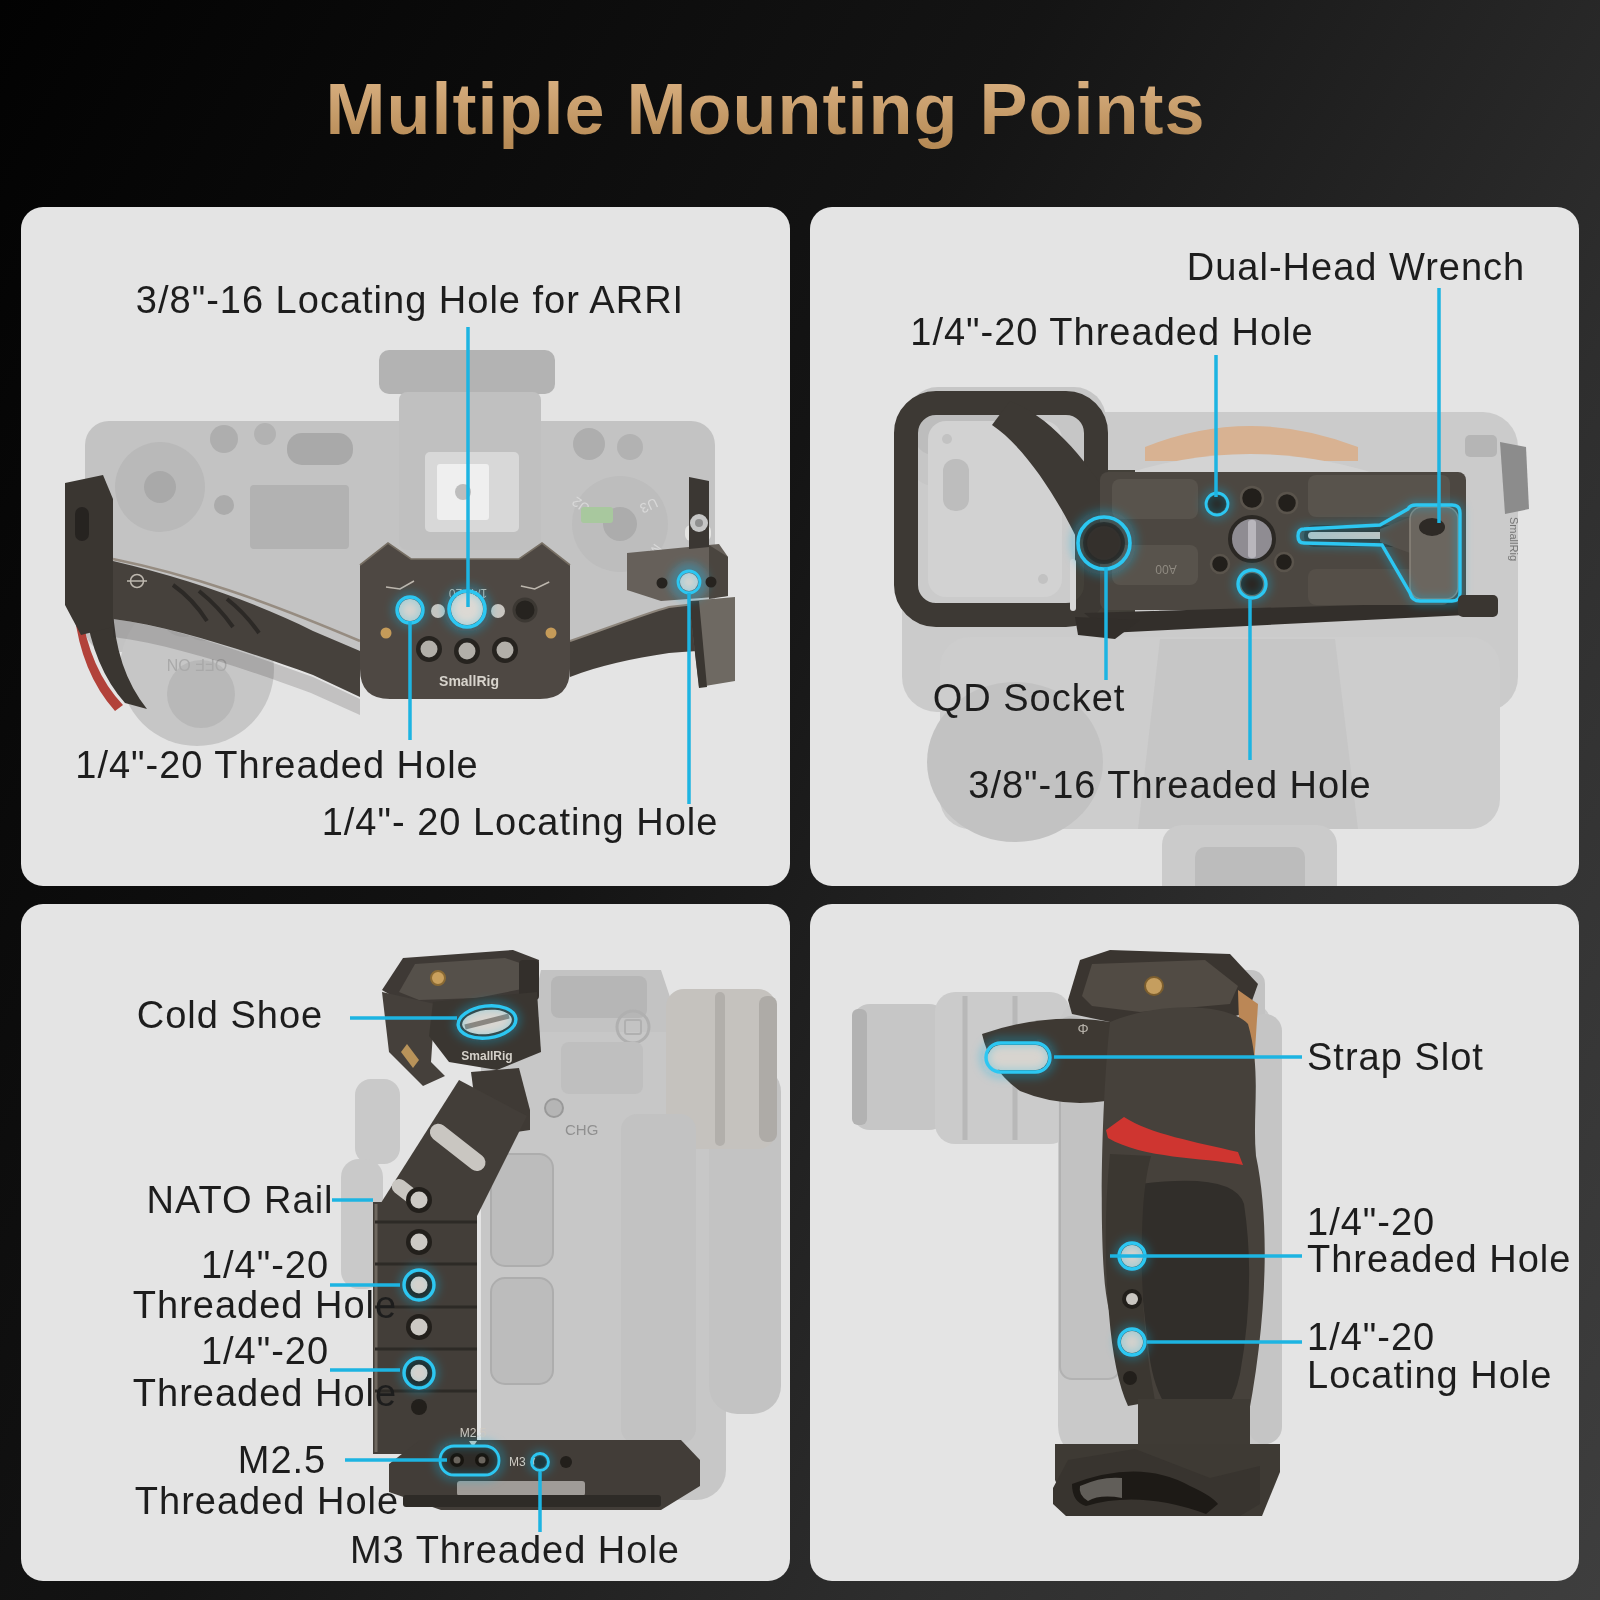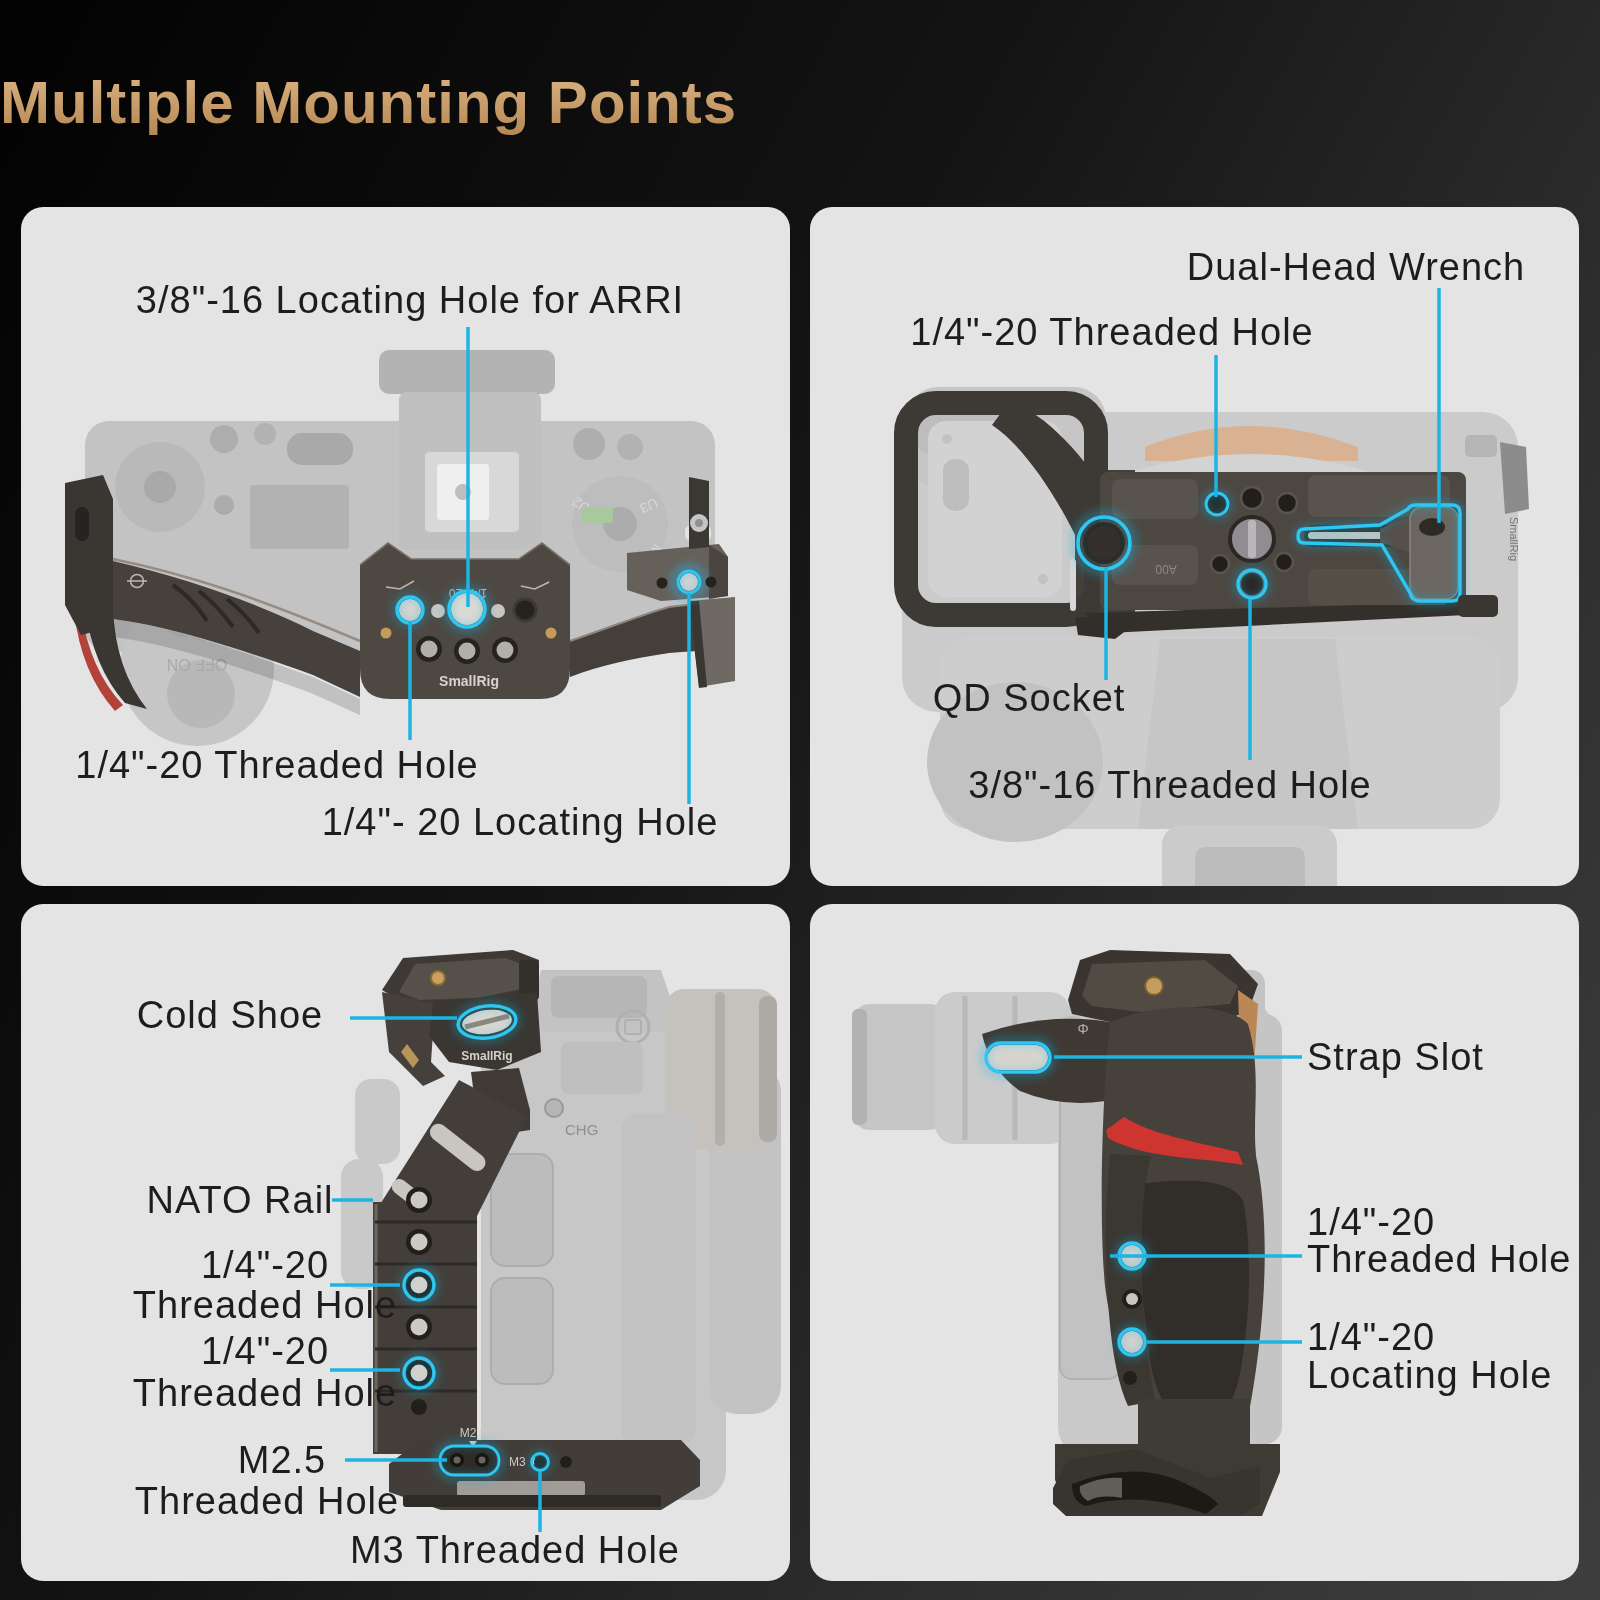--- a/index.html
+++ b/index.html
@@ -1,20 +1,20 @@
 <!DOCTYPE html>
 <html><head>
 <meta charset="utf-8">
 <style>
 html,body{margin:0;padding:0;}
 body{width:1600px;height:1600px;overflow:hidden;position:relative;
   background:linear-gradient(119deg,#020202 0%,#141414 42%,#2e2e2e 72%,#3e3e3e 100%);
   font-family:"Liberation Sans",sans-serif;}
-.title{position:absolute;left:0;top:68px;width:1531px;text-align:left;
-  font-size:60px;font-weight:bold;letter-spacing:1px;
+.title{position:absolute;left:0;top:68px;width:1531px;text-align:center;
+  font-size:72px;font-weight:bold;letter-spacing:1px;
   background:linear-gradient(180deg,#d9b081 10%,#b68a55 95%);
   -webkit-background-clip:text;background-clip:text;color:transparent;}
 .panel{position:absolute;background:#e4e4e4;border-radius:22px;}
 #p1{left:21px;top:207px;width:769px;height:679px;}
 #p2{left:810px;top:207px;width:769px;height:679px;}
 #p3{left:21px;top:904px;width:769px;height:677px;}
 #p4{left:810px;top:904px;width:769px;height:677px;}
 svg{display:block;}
 .lb{font-family:"Liberation Sans",sans-serif;font-size:38px;fill:#1d1d1d;letter-spacing:1px;}
 </style>

